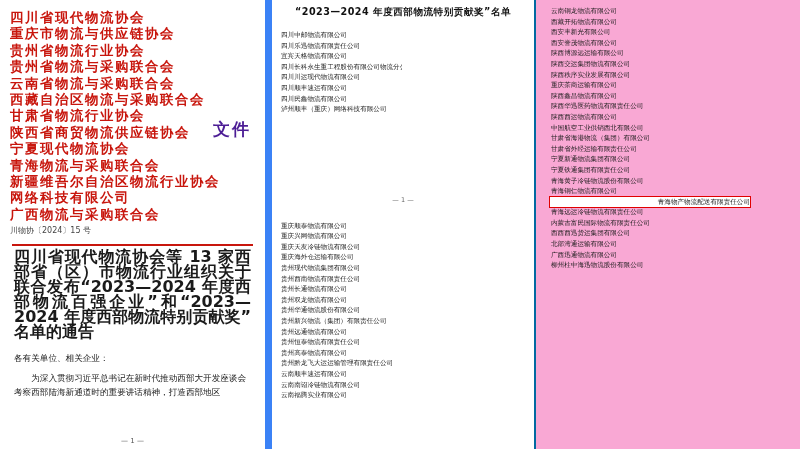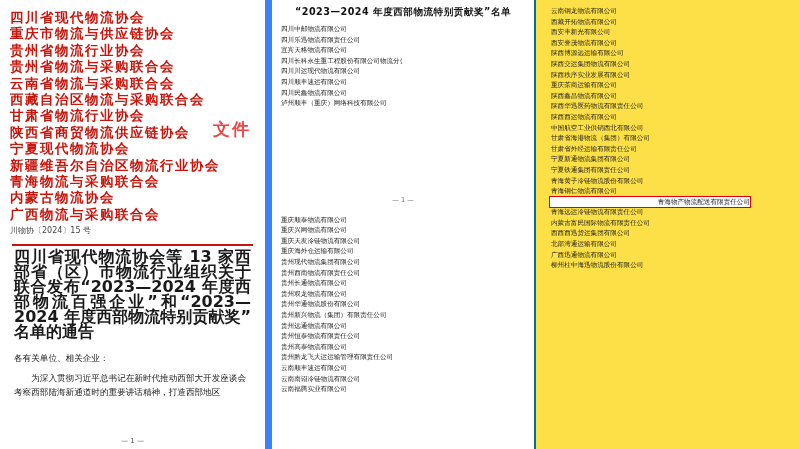--- a/index.html
+++ b/index.html
@@ -37,21 +37,21 @@
     line-height:16.4px;
     letter-spacing:1.6px;
     white-space:nowrap;
     font-family:"DejaVu Sans","Liberation Sans",sans-serif;
     font-weight:600;
   }
   .doc-word{
     position:absolute;
     right:14px;
     top:118px;
-    color:#ef4444;
+    color:#4c1d95;
     font-size:17px;
     letter-spacing:2px;
     font-weight:700;
   }
   .red-rule{
     margin:8px 2px 3px 2px;
     height:2px;
     background:#c8160d;
   }
   .docnum{
@@ -90,36 +90,36 @@
     width:264px;height:449px;
     background:#ffffff;
     border-right:2px solid #0369a1;
     box-sizing:border-box;
     padding:4px 6px 0 6px;
     overflow:hidden;
   }
   .doc-right{
     position:relative;
     width:264px;height:449px;
-    background:#fde047;
+    background:#f9a8d4;
     box-sizing:border-box;
     padding:4px 6px 0 6px;
     overflow:hidden;
   }
   .list-title{
     text-align:center;
     font-size:9.6px;
     font-weight:700;
     color:#111;
     margin:2px 0 6px 0;
     letter-spacing:.5px;
   }
   .col{
     position:absolute;
-    top:24px;
+    top:30px;
     width:122px;
   }
   .col-a{left:8px;}
   .doc-right .col{top:6px;}
   .entry{
     font-size:6.6px;
     line-height:10.6px;
     color:#1c1c1c;
     white-space:nowrap;
     overflow:hidden;
@@ -155,23 +155,23 @@
     <div class="assoc-list">
       <div class="assoc-line">四川省现代物流协会</div>
       <div class="assoc-line">重庆市物流与供应链协会</div>
       <div class="assoc-line">贵州省物流行业协会</div>
       <div class="assoc-line">贵州省物流与采购联合会</div>
       <div class="assoc-line">云南省物流与采购联合会</div>
       <div class="assoc-line">西藏自治区物流与采购联合会</div>
       <div class="assoc-line">甘肃省物流行业协会</div>
       <div class="assoc-line">陕西省商贸物流供应链协会</div>
       <div class="assoc-line">宁夏现代物流协会</div>
+      <div class="assoc-line">青海物流与采购联合会</div>
       <div class="assoc-line">新疆维吾尔自治区物流行业协会</div>
-      <div class="assoc-line">青海物流与采购联合会</div>
-      <div class="assoc-line">内蒙古物流协会</div>
+      <div class="assoc-line">网络科技有限公司</div>
       <div class="assoc-line">广西物流与采购联合会</div>
     </div>
 
     <div class="doc-word">文件</div>
 
     <div class="docnum">川物协〔2024〕15 号</div>
     <div class="red-rule"></div>
 
     <div class="title-block">四川省现代物流协会等 13 家西部省（区）市物流行业组织关于联合发布“2023—2024 年度西部物流百强企业”和“2023—2024 年度西部物流特别贡献奖”名单的通告</div>
 

